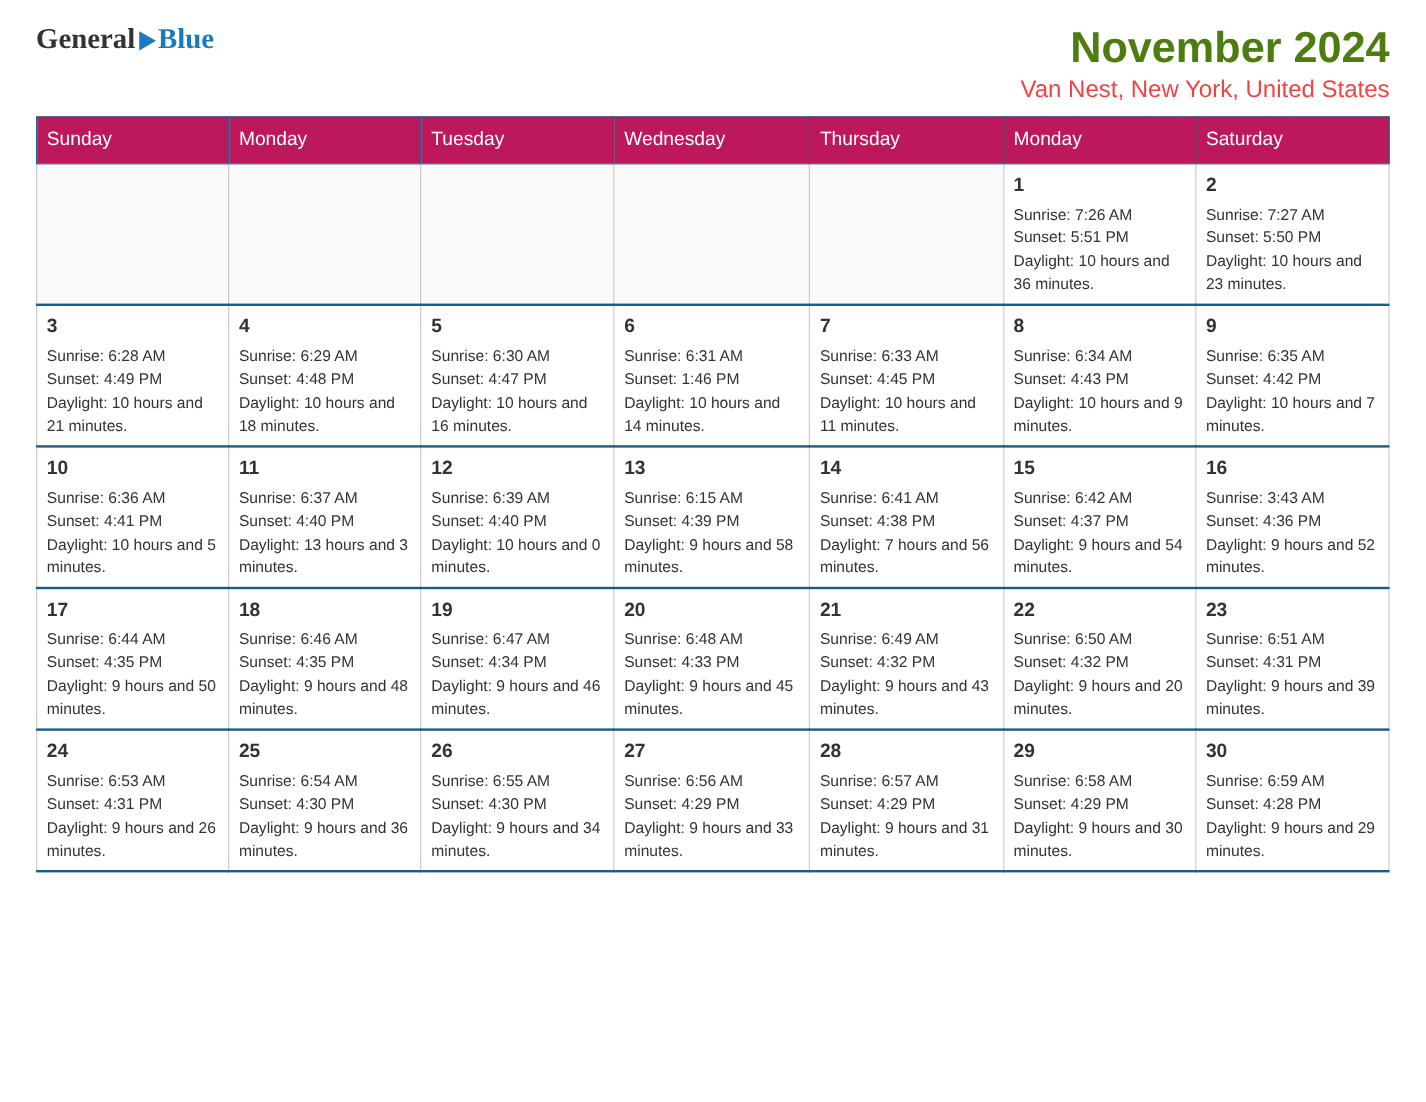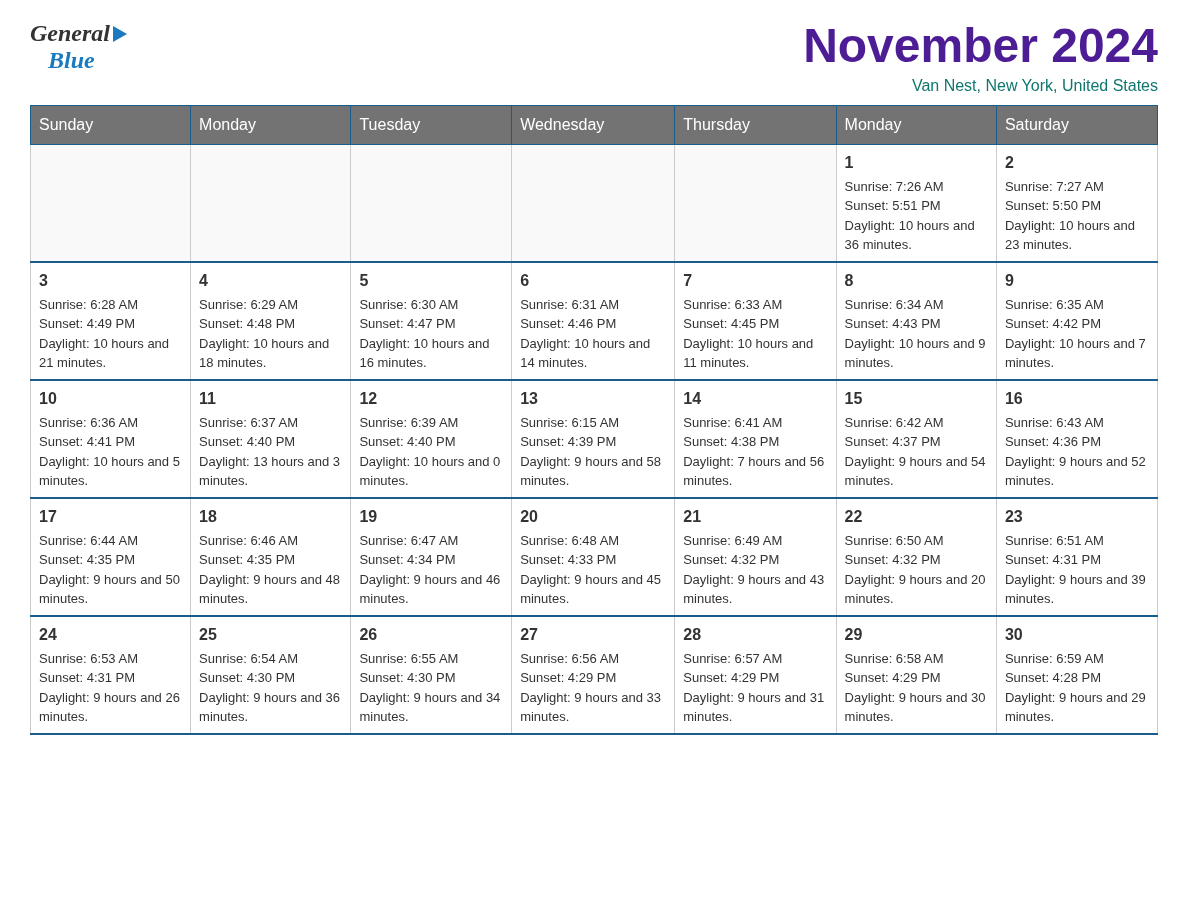--- a/index.html
+++ b/index.html
@@ -14,37 +14,37 @@
     .header {
       display: flex;
       justify-content: space-between;
       align-items: flex-start;
       margin-bottom: 10px;
     }
     .title-area {
       text-align: right;
     }
     .month-title {
-      font-size: 48px;
+      font-size: 36px;
       font-weight: bold;
-      color: #4c1d95;
+      color: #4d7c0f;
       line-height: 1.1;
     }
     .location-title {
-      font-size: 16px;
-      color: #0f766e;
+      font-size: 20px;
+      color: #ef4444;
       margin-top: 4px;
     }
     .calendar {
       width: 100%;
       border-collapse: collapse;
       margin-top: 10px;
     }
     .calendar thead tr th {
-      background-color: #737373;
+      background-color: #be185d;
       color: #fff;
       font-size: 16px;
       font-weight: normal;
       padding: 10px 8px;
       text-align: left;
       border: 1px solid #1a5c8a;
     }
     .calendar tbody tr td {
       border: 1px solid #ccc;
       vertical-align: top;
@@ -85,26 +85,25 @@
       border-top: 8px solid transparent;
       border-bottom: 8px solid transparent;
       border-left: 14px solid #1a7abf;
       vertical-align: middle;
     }
     .logo-text-blue {
       font-size: 24px;
       font-weight: bold;
       color: #1a7abf;
       font-family: Georgia, serif;
-      margin-left: 18px;
+      margin-left: 2px;
     }
     .logo-wrapper {
       display: flex;
-      flex-direction: column;
-      font-style: italic;
+      flex-direction: row;
     }
   </style>
 </head>
 <body>
 
 <div class="header">
   <div class="logo-wrapper">
     <div class="logo-row">
       <span class="logo-text-general">General</span>
       <span class="logo-arrow"></span>
@@ -166,21 +165,21 @@
         </td>
         <td>
           <span class="day-num">5</span>
           <div>Sunrise: 6:30 AM</div>
           <div>Sunset: 4:47 PM</div>
           <div>Daylight: 10 hours and 16 minutes.</div>
         </td>
         <td>
           <span class="day-num">6</span>
           <div>Sunrise: 6:31 AM</div>
-          <div>Sunset: 4:46 PM</div>
+          <div>Sunset: 1:46 PM</div>
           <div>Daylight: 10 hours and 14 minutes.</div>
         </td>
         <td>
           <span class="day-num">7</span>
           <div>Sunrise: 6:33 AM</div>
           <div>Sunset: 4:45 PM</div>
           <div>Daylight: 10 hours and 11 minutes.</div>
         </td>
         <td>
           <span class="day-num">8</span>
@@ -227,21 +226,21 @@
           <div>Daylight: 7 hours and 56 minutes.</div>
         </td>
         <td>
           <span class="day-num">15</span>
           <div>Sunrise: 6:42 AM</div>
           <div>Sunset: 4:37 PM</div>
           <div>Daylight: 9 hours and 54 minutes.</div>
         </td>
         <td>
           <span class="day-num">16</span>
-          <div>Sunrise: 6:43 AM</div>
+          <div>Sunrise: 3:43 AM</div>
           <div>Sunset: 4:36 PM</div>
           <div>Daylight: 9 hours and 52 minutes.</div>
         </td>
       </tr>
       <tr>
         <td>
           <span class="day-num">17</span>
           <div>Sunrise: 6:44 AM</div>
           <div>Sunset: 4:35 PM</div>
           <div>Daylight: 9 hours and 50 minutes.</div>

